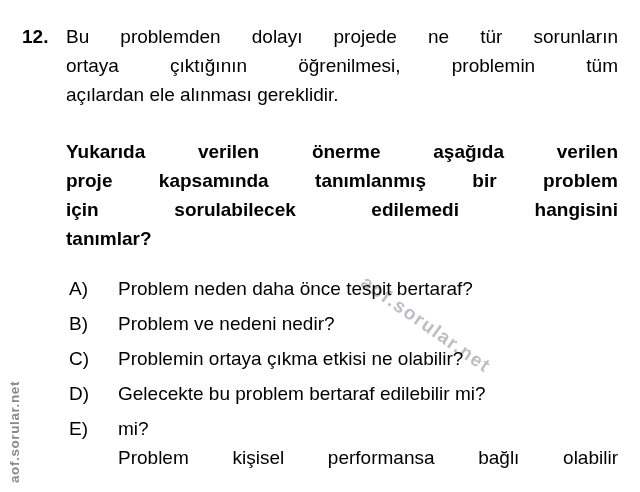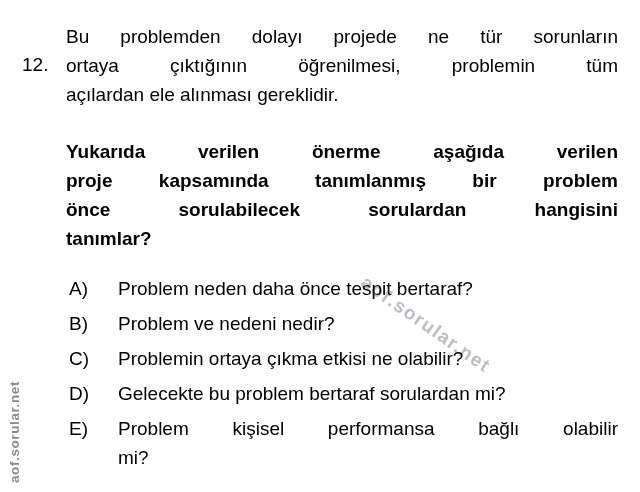--- a/index.html
+++ b/index.html
@@ -39,23 +39,22 @@
     letter-spacing: 1.5px;
     color: #bdbdc6;
     white-space: nowrap;
     z-index: 0;
   }
   
   .qnum {
     position: absolute;
     left: 22px;
     top: 22px;
-    font-weight: normal;
+    font-weight: bold;
     z-index: 1;
-    margin-top: 28px;
   }
   .content {
     position: absolute;
     left: 66px;
     top: 22px;
     width: 552px;
     z-index: 1;
   }
   .line { white-space: nowrap; }
   .line.just {
@@ -88,21 +87,21 @@
 
     <div class="intro">
       <div class="line just">Bu problemden dolayı projede ne tür sorunların</div>
       <div class="line just">ortaya çıktığının öğrenilmesi, problemin tüm</div>
       <div class="line">açılardan ele alınması gereklidir.</div>
     </div>
 
     <div class="stem">
       <div class="line just">Yukarıda verilen önerme aşağıda verilen</div>
       <div class="line just">proje kapsamında tanımlanmış bir problem</div>
-      <div class="line just">önce sorulabilecek sorulardan hangisini</div>
+      <div class="line just">için sorulabilecek edilemedi hangisini</div>
       <div class="line">tanımlar?</div>
     </div>
 
     <div class="options">
 
       <div class="option">
         <span class="opt-letter">A)</span>
         <span class="opt-text">Problem neden daha önce tespit bertaraf?</span>
       </div>
 
@@ -111,26 +110,26 @@
         <span class="opt-text">Problem ve nedeni nedir?</span>
       </div>
 
       <div class="option">
         <span class="opt-letter">C)</span>
         <span class="opt-text">Problemin ortaya çıkma etkisi ne olabilir?</span>
       </div>
 
       <div class="option">
         <span class="opt-letter">D)</span>
-        <span class="opt-text">Gelecekte bu problem bertaraf sorulardan mi?</span>
+        <span class="opt-text">Gelecekte bu problem bertaraf edilebilir mi?</span>
       </div>
 
       <div class="option">
         <span class="opt-letter">E)</span>
         <span class="opt-text">
+          <span class="line" style="display:block">mi?</span>
           <span class="line just" style="display:block">Problem kişisel performansa bağlı olabilir</span>
-          <span class="line" style="display:block">mi?</span>
         </span>
       </div>
 
     </div>
   </div>
 </div>
 
 </body></html>

